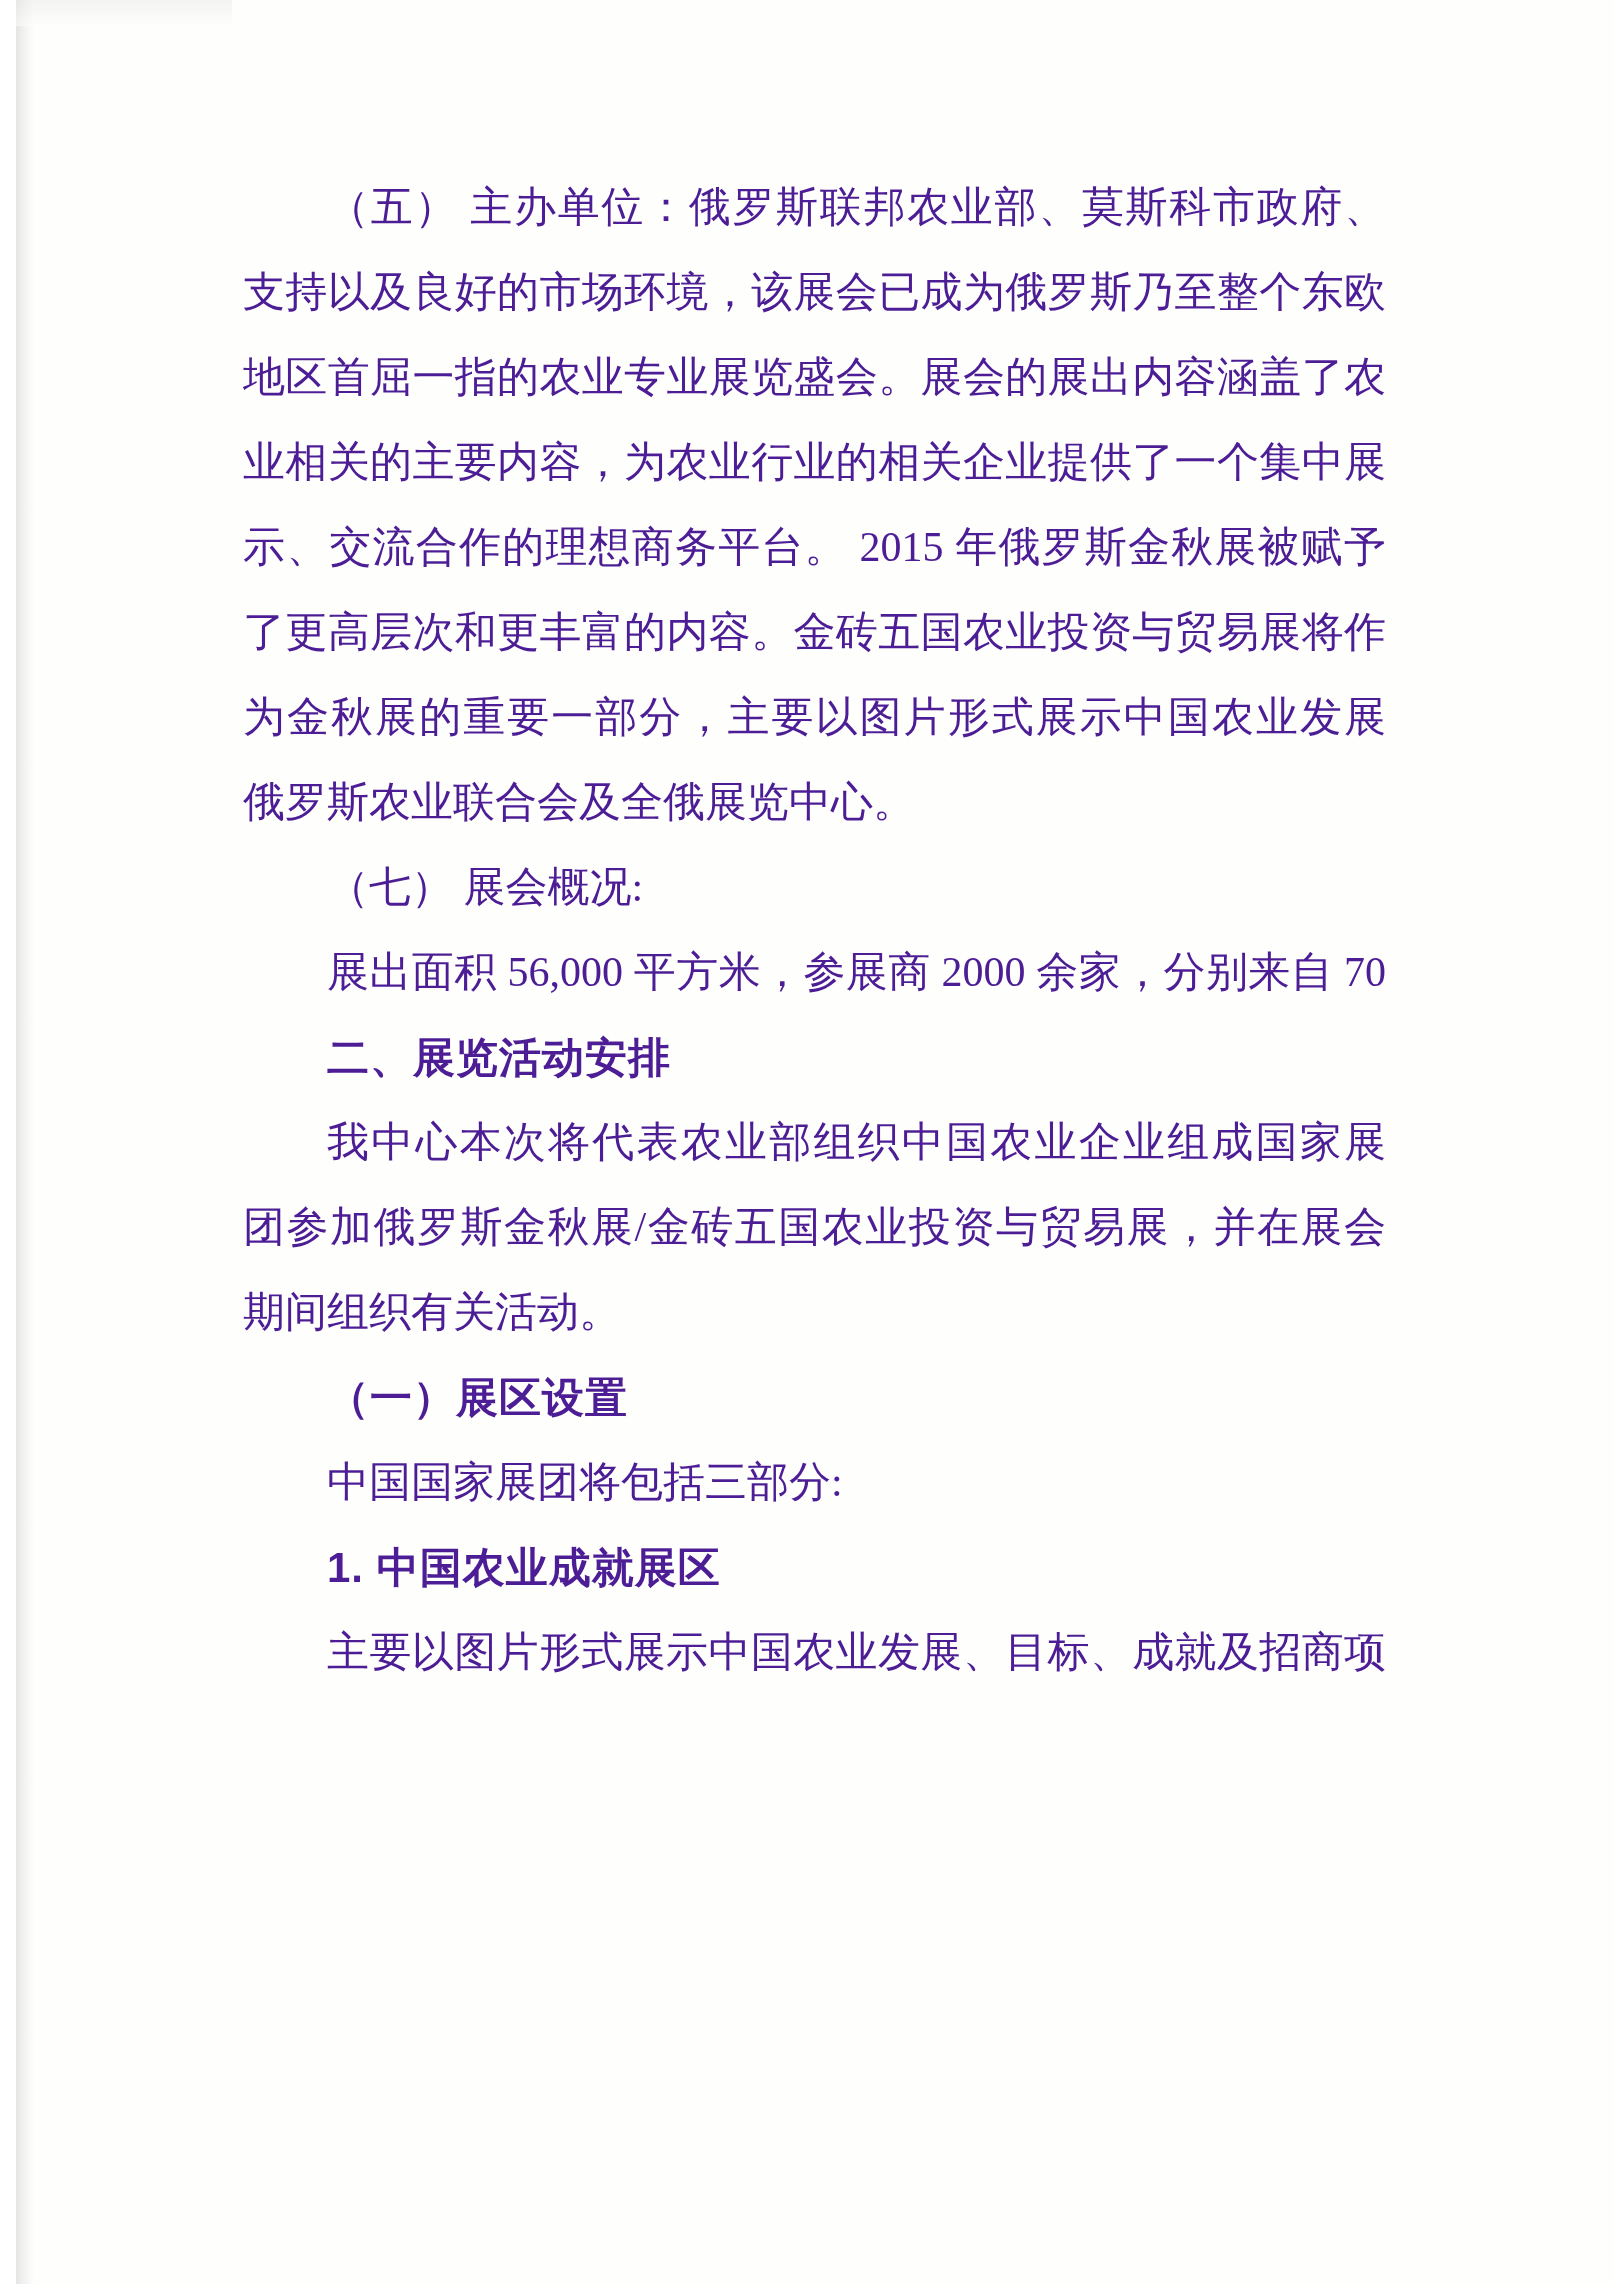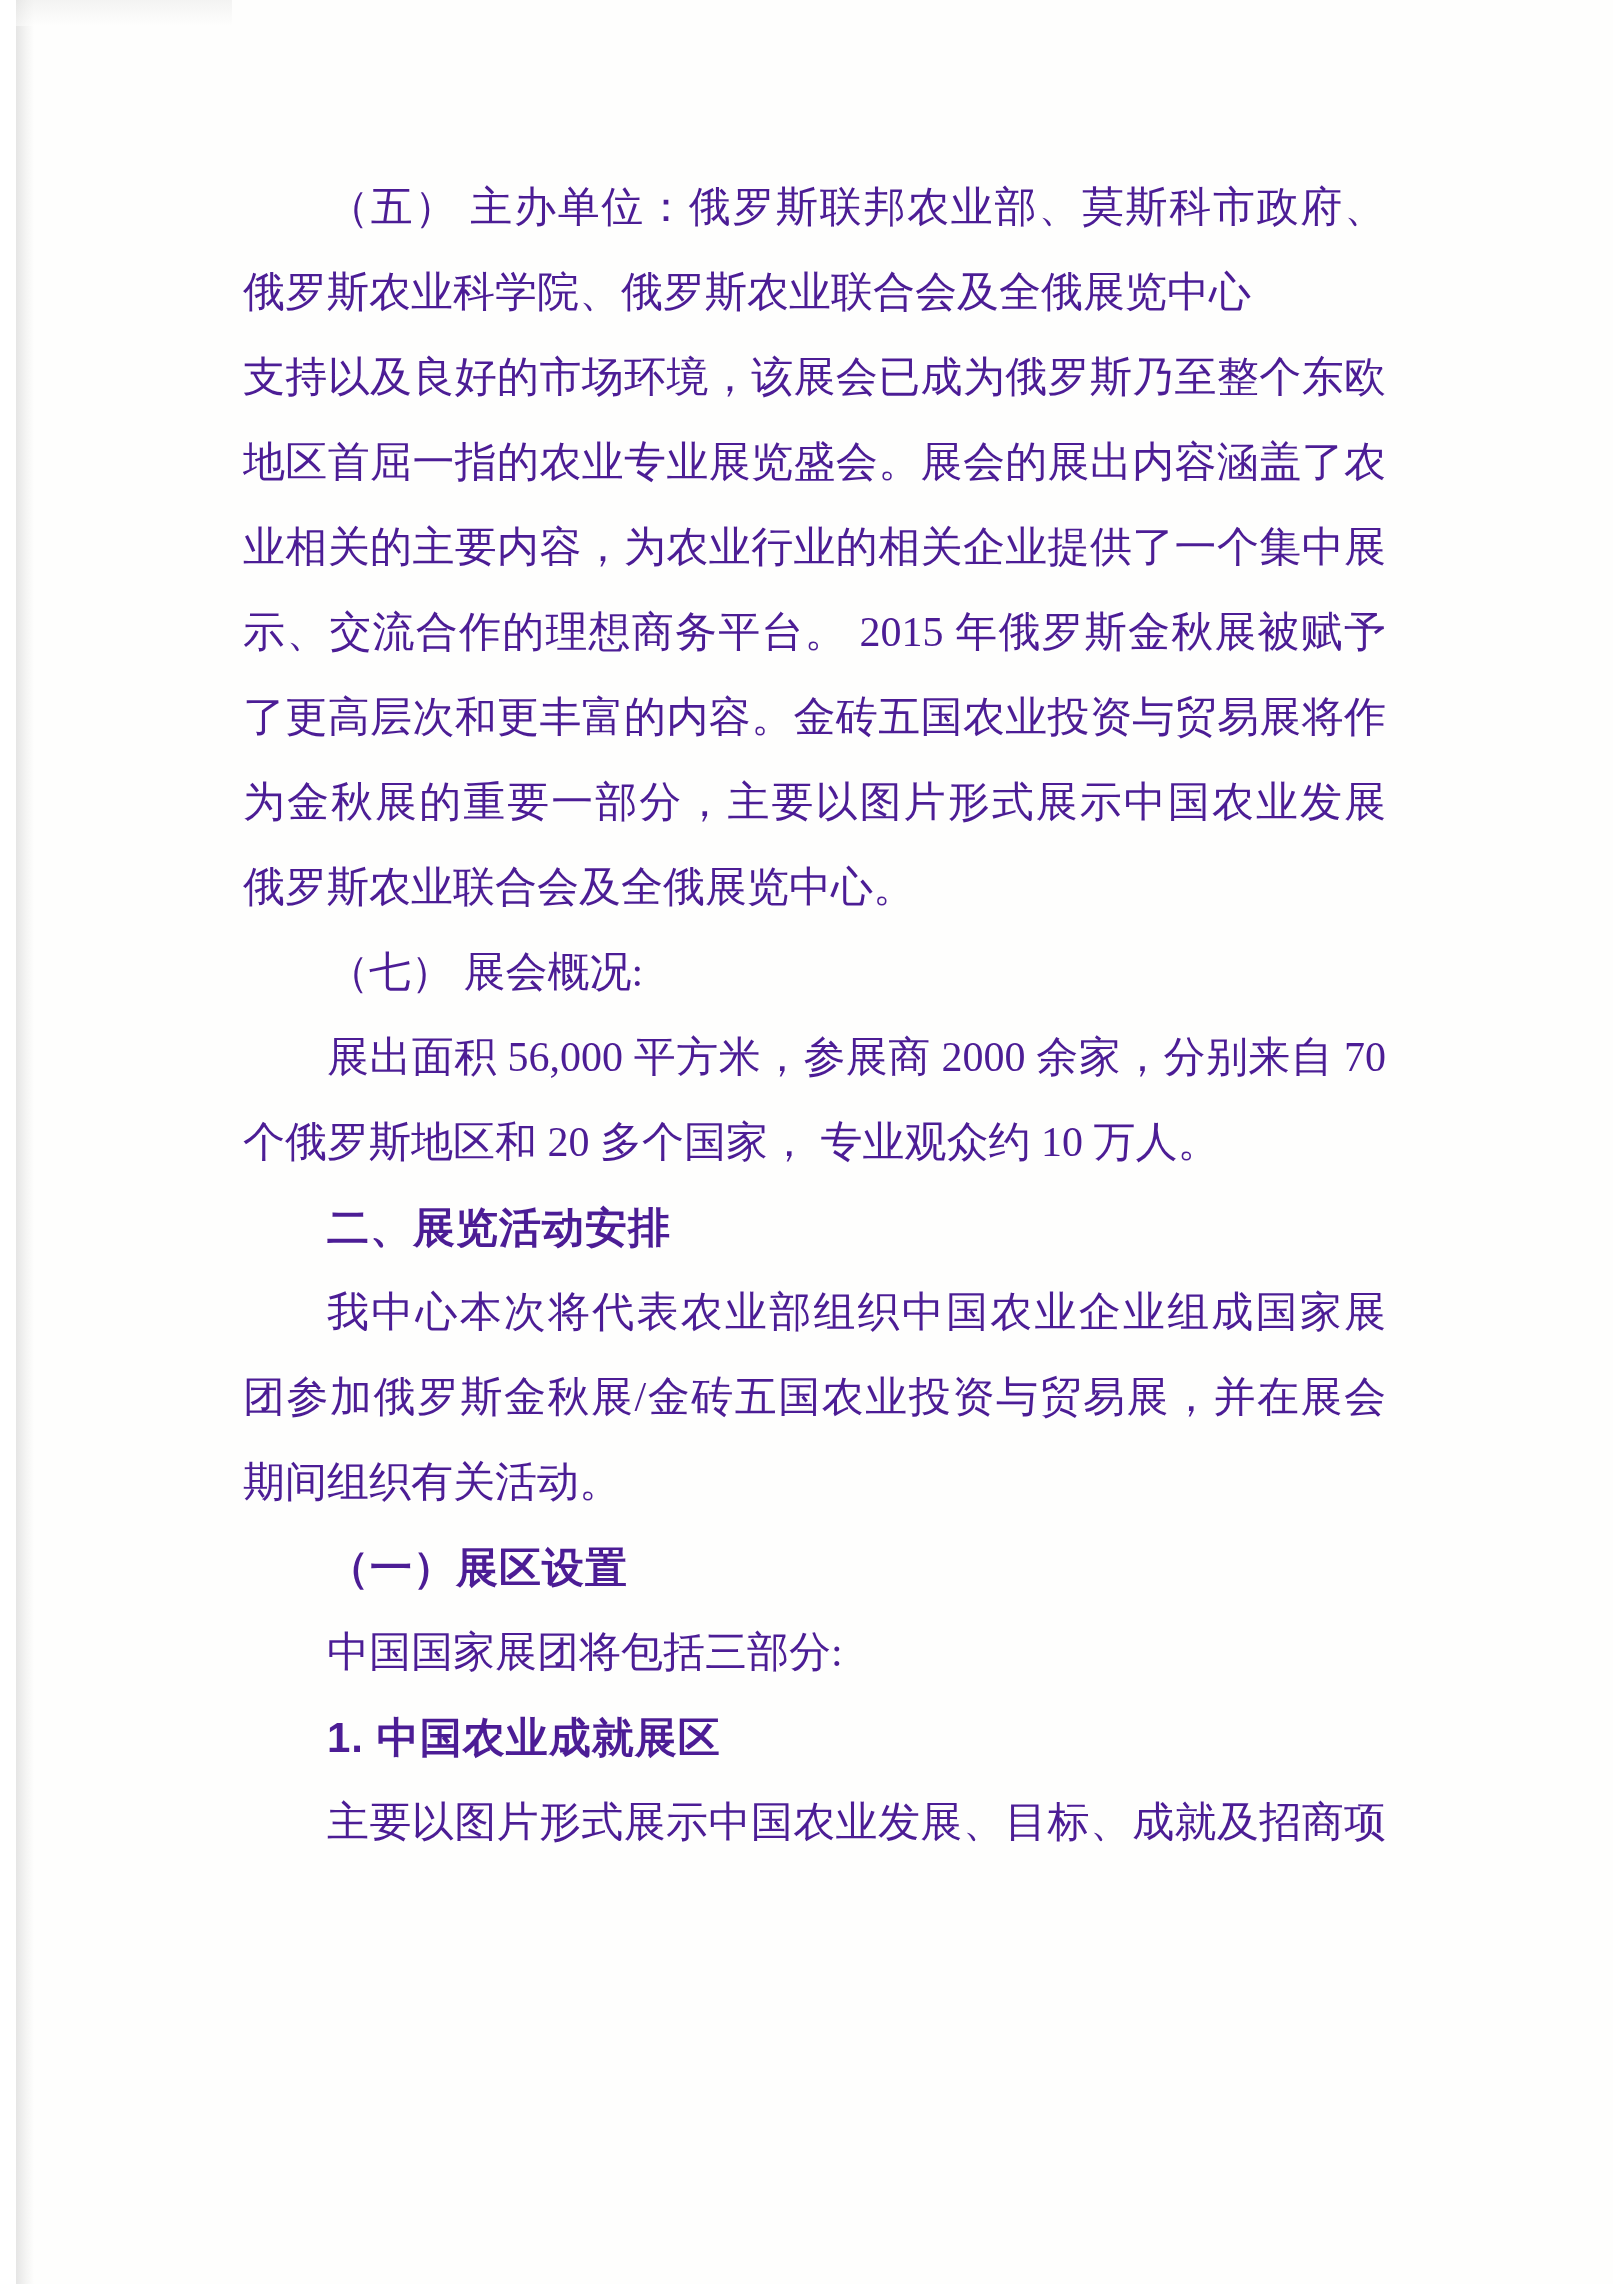--- a/index.html
+++ b/index.html
@@ -52,31 +52,29 @@
   }
 </style>
 </head>
 <body>
 
 <div id="page" style="background: rgb(254, 254, 253); color: #4c1d95; margin-left: 16px;">
   <div class="scan-edge"></div>
   <div class="scan-corner"></div>
   <div id="text-block">
       <div class="line indent justify">（五） 主办单位：俄罗斯联邦农业部、莫斯科市政府、</div>
-      <div class="line">俄罗斯农业科学院、俄罗斯农业联合会及全俄展览中心</div>
       <div class="line justify">支持以及良好的市场环境，该展会已成为俄罗斯乃至整个东欧</div>
       <div class="line justify">地区首屈一指的农业专业展览盛会。展会的展出内容涵盖了农</div>
       <div class="line justify">业相关的主要内容，为农业行业的相关企业提供了一个集中展</div>
       <div class="line justify">示、交流合作的理想商务平台。 2015 年俄罗斯金秋展被赋予</div>
       <div class="line justify">了更高层次和更丰富的内容。金砖五国农业投资与贸易展将作</div>
       <div class="line justify">为金秋展的重要一部分，主要以图片形式展示中国农业发展</div>
       <div class="line">俄罗斯农业联合会及全俄展览中心。</div>
       <div class="line indent">（七） 展会概况:</div>
       <div class="line indent justify">展出面积 56,000 平方米，参展商 2000 余家，分别来自 70</div>
-      <div class="line">个俄罗斯地区和 20 多个国家， 专业观众约 10 万人。</div>
       <div class="line indent bold">二、展览活动安排</div>
       <div class="line indent justify">我中心本次将代表农业部组织中国农业企业组成国家展</div>
       <div class="line justify">团参加俄罗斯金秋展/金砖五国农业投资与贸易展，并在展会</div>
       <div class="line">期间组织有关活动。</div>
       <div class="line indent bold">（一）展区设置</div>
       <div class="line indent">中国国家展团将包括三部分:</div>
       <div class="line indent bold">1. 中国农业成就展区</div>
       <div class="line indent justify">主要以图片形式展示中国农业发展、目标、成就及招商项</div>
     </div>
 </div>

